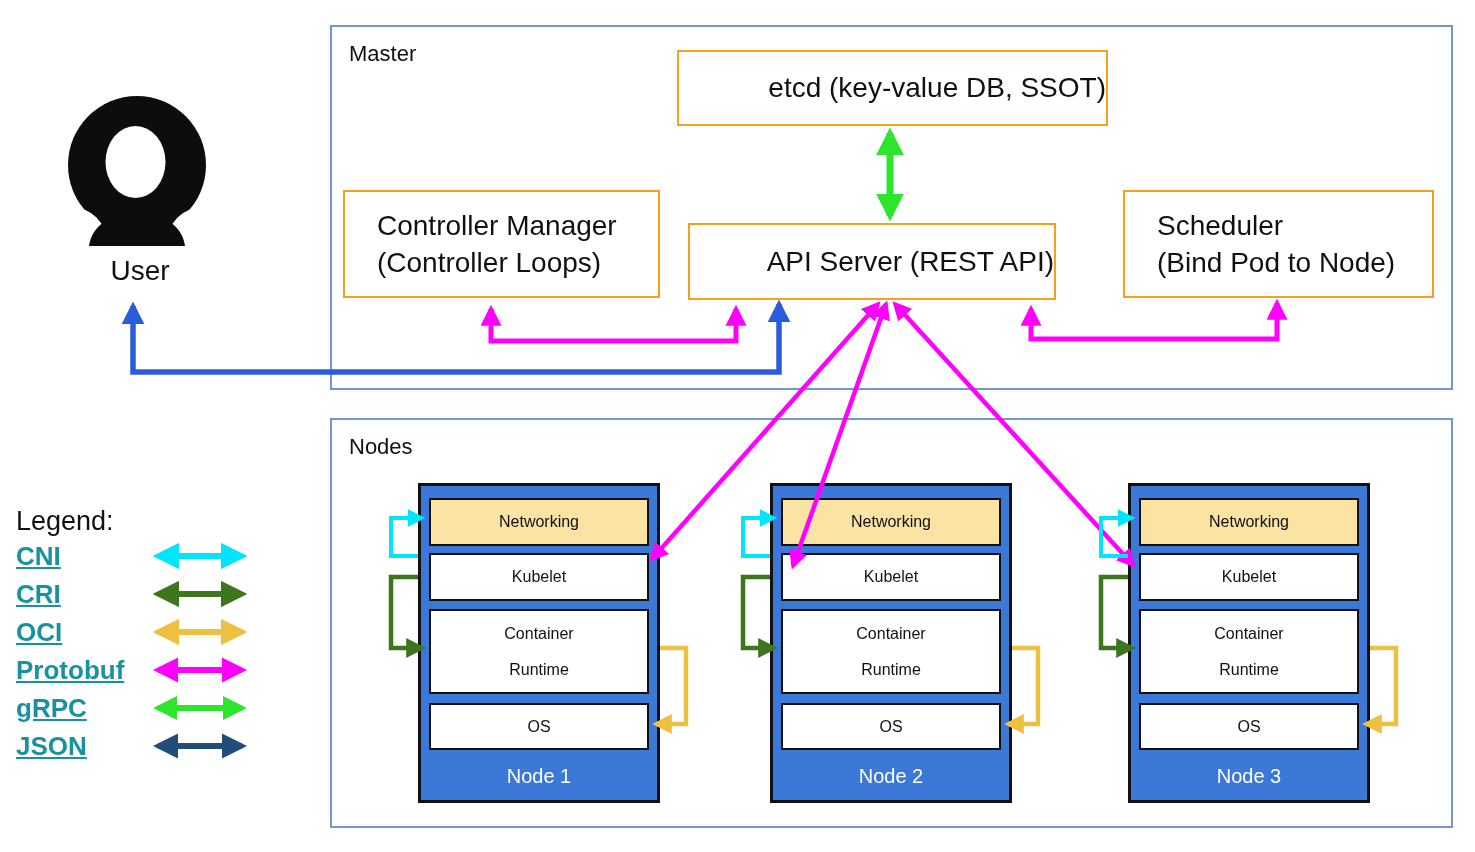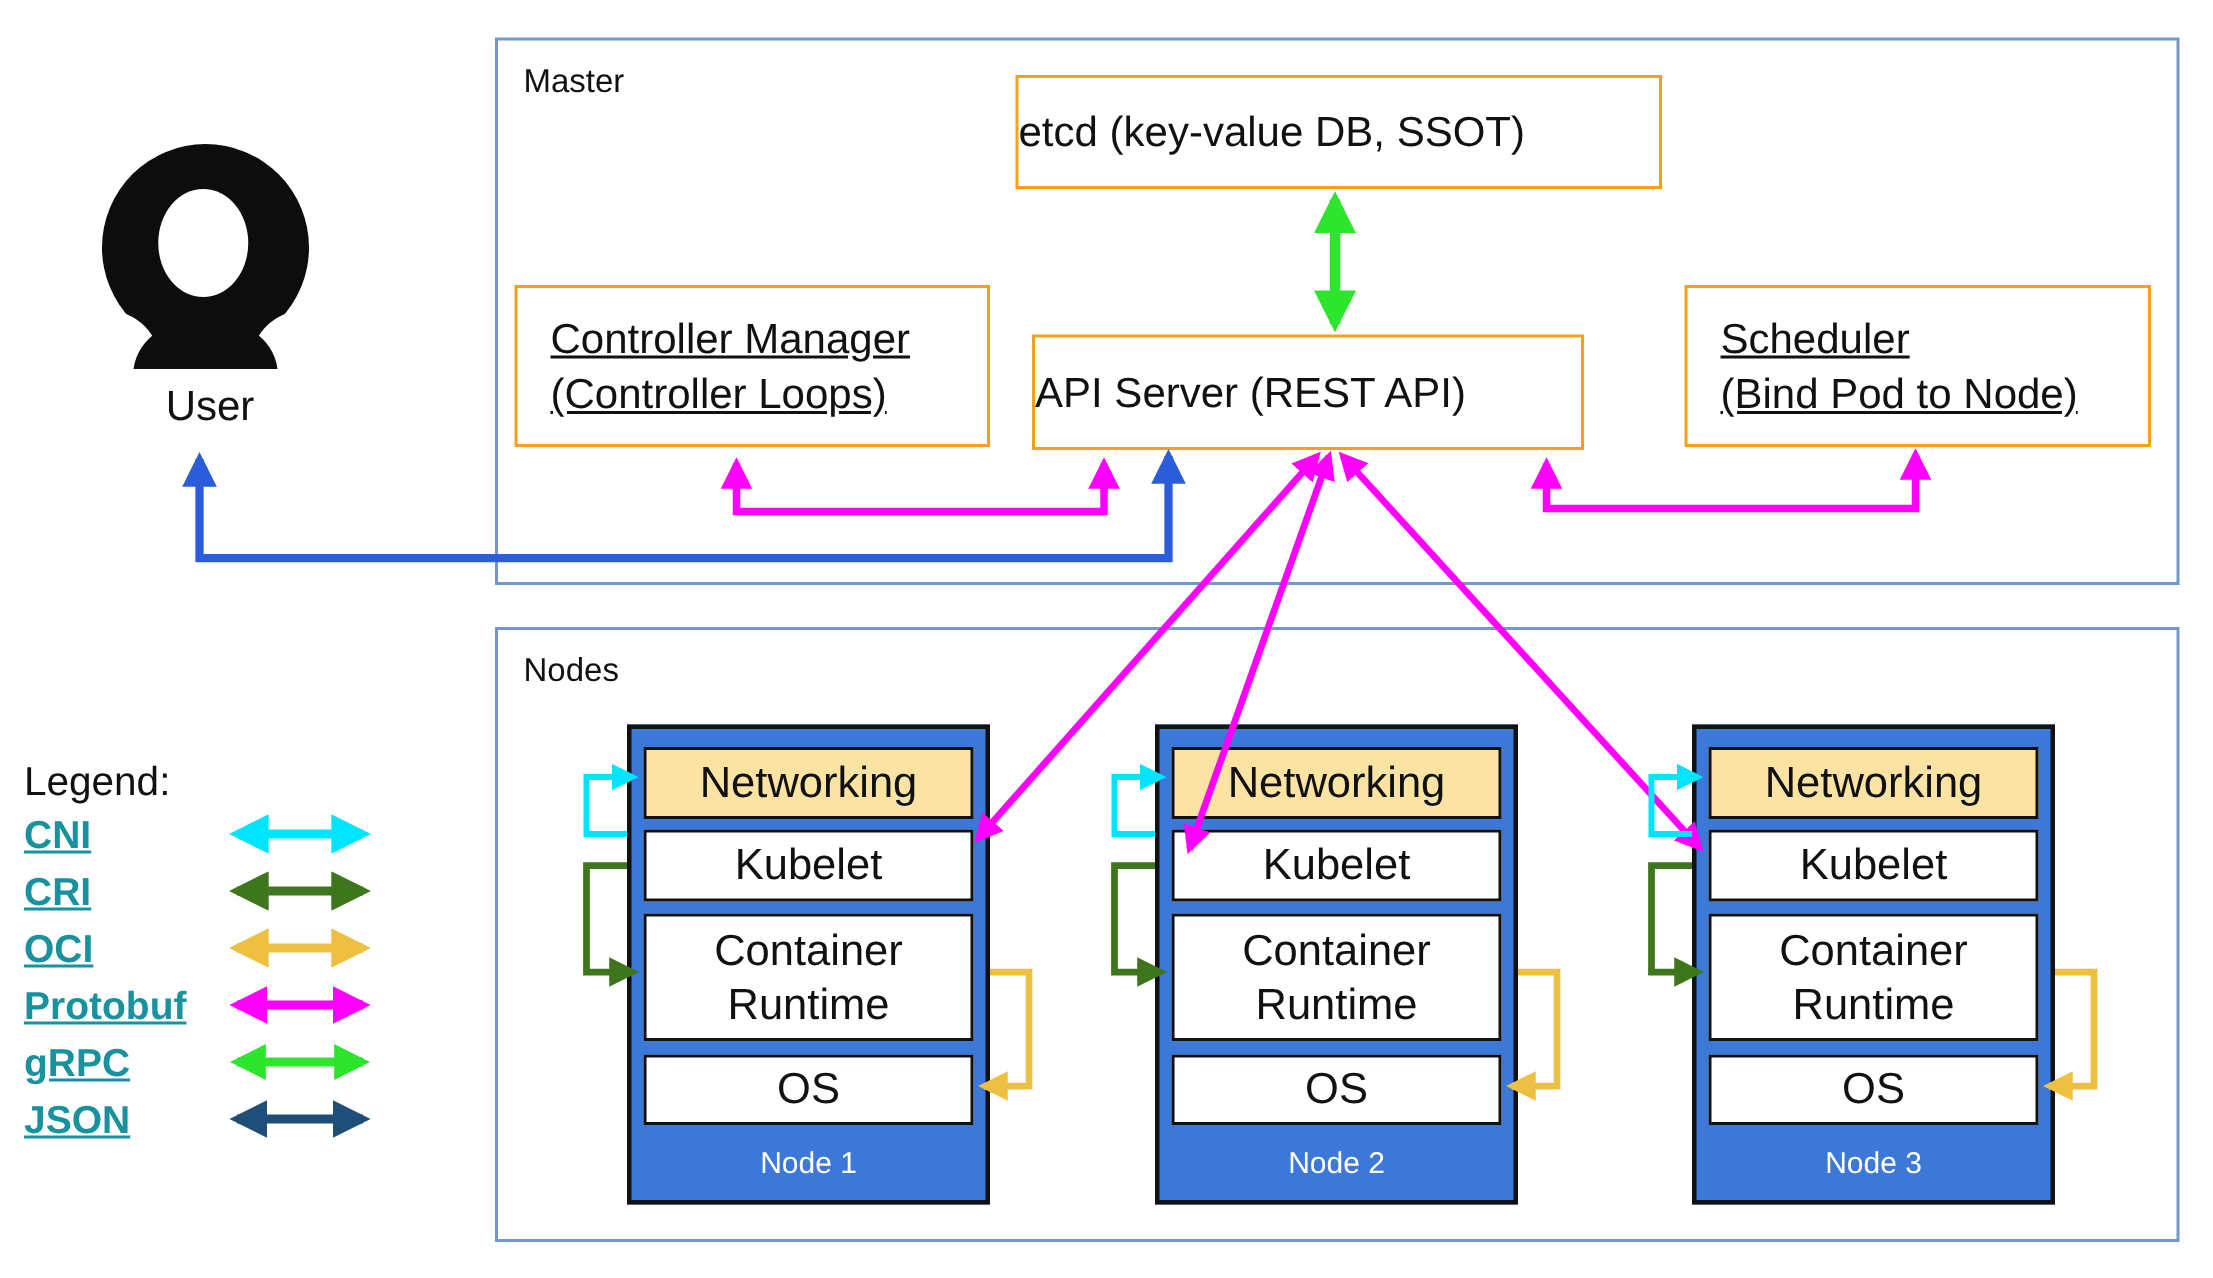--- a/index.html
+++ b/index.html
@@ -12,36 +12,36 @@
 
   
   .panel { position:absolute; border:2px solid var(--c-frame,#7298CB); background:transparent; }
   .panel.master { left:330px; top:25px;  width:1123px; height:365px; }
   .panel.nodes  { left:330px; top:418px; width:1123px; height:410px; }
   .panel-title { position:absolute; left:17px; top:14px; font-size:22px; color:#111; }
 
   
   .obox { position:absolute; background:#fff; border:2.5px solid var(--c-box-orange,#F6A01E);
           color:#111; font-size:28px; z-index:2; }
-  .obox.center { display:flex; align-items:center; justify-content:flex-start; text-align:center; }
+  .obox.center { display:flex; align-items:center; justify-content:flex-end; text-align:center; }
   .obox.leftal { display:flex; align-items:center; }
-  .obox.leftal .txt { padding-left:22px;text-decoration:underline; }
+  .obox.leftal .txt { padding-left:32px; }
   .pre { white-space:pre-line; line-height:37px; }
   .obox.etcd  { left:677px;  top:50px;  width:431px; height:76px; }
   .obox.cm    { left:343px;  top:190px; width:317px; height:108px; }
   .obox.api   { left:688px;  top:223px; width:368px; height:77px; }
   .obox.sched { left:1123px; top:190px; width:311px; height:108px; }
 
   
   .node { position:absolute; top:483px; width:242px; height:320px;
           background:var(--c-node-blue,#3C78D8); border:3px solid #111;
           padding:12px 8px 0 8px; z-index:2; }
   .node.n1 { left:418px; } .node.n2 { left:770px; } .node.n3 { left:1128px; }
   .nrow { background:#fff; border:2px solid #111; height:48px; line-height:44px;
-          text-align:center; font-size:29px; color:#111; }
+          text-align:center; font-size:16px; color:#111; }
   .nrow.tan { background:var(--c-row-tan,#FAE3A3); margin-bottom:7px; }
   .nrow.kub { margin-bottom:8px; }
   .nrow.tall { height:85px; line-height:36px; padding-top:5px; margin-bottom:9px; white-space:pre-line; }
   .nrow.os { height:47px; line-height:43px; }
   .nlabel { height:52px; display:flex; align-items:center; justify-content:center;
             color:#fff; font-size:20px; }
 
   
   .user { position:absolute; left:65px; top:95px; width:150px; z-index:1; }
   .user-icon { display:block; width:150px; height:152px; }

